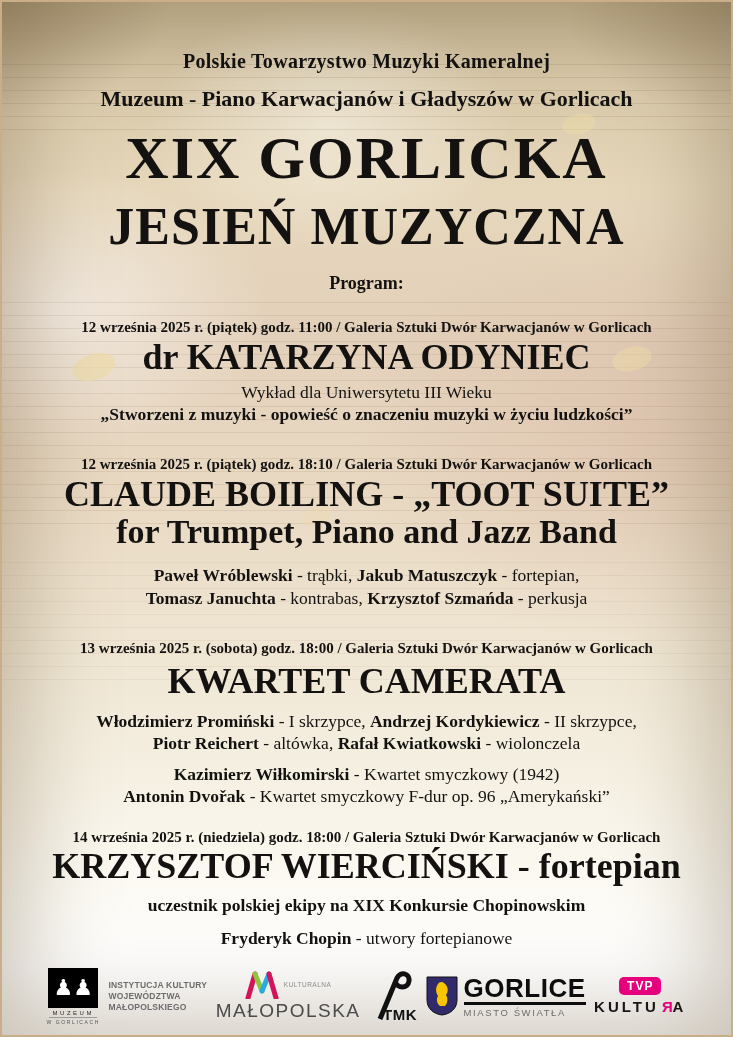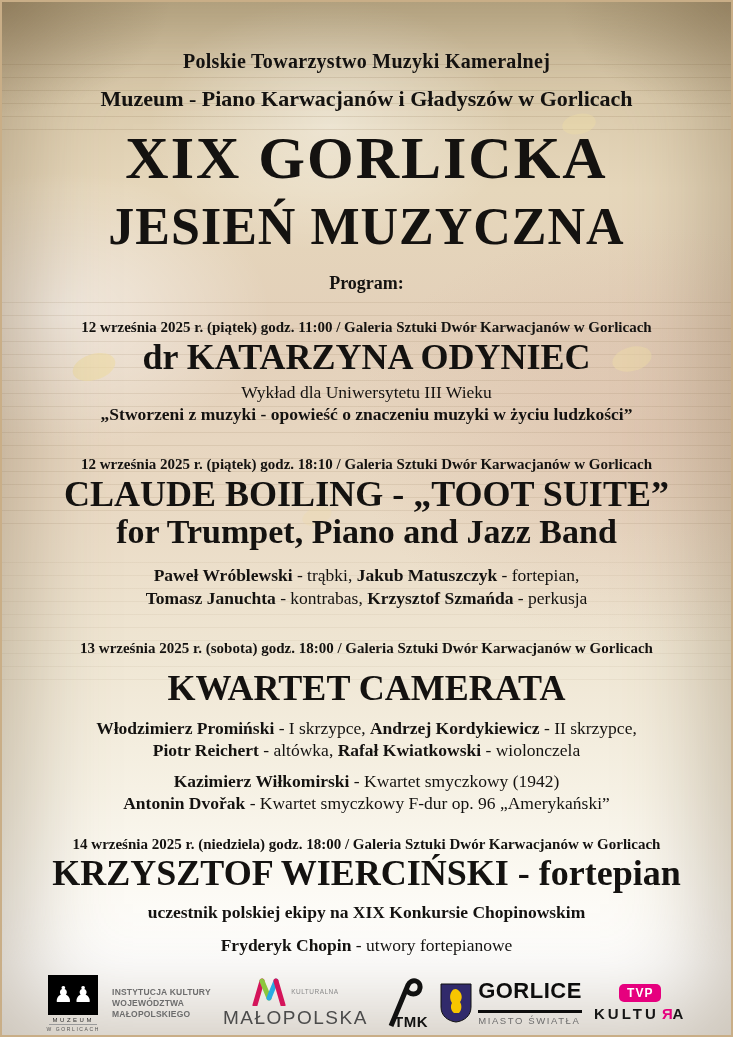--- a/index.html
+++ b/index.html
@@ -56,21 +56,21 @@
   .ev1-title{ margin-top:3px; }
   .ev1-sub{ margin-top:5px; }
   .ev1-quote{ margin-top:1px; }
 
   .ev2-date{ margin-top:30px; }
   .ev2-title1{ margin-top:3px; }
   .ev2-title2{ margin-top:0; }
   .ev2-perf{ margin-top:14px; }
 
   .ev3-date{ margin-top:30px; }
-  .ev3-title{ margin-top:13px; }
+  .ev3-title{ margin-top:6px; }
   .ev3-perf{ margin-top:9px; }
   .ev3-rep{ margin-top:8px; }
 
   .ev4-date{ margin-top:21px; }
   .ev4-title{ margin-top:2px; }
   .ev4-note{ margin-top:9px; }
   .ev4-prog{ margin-top:11px; }
 
   
   .logos{ margin-top:18px; width:640px; display:flex; align-items:center;
@@ -89,22 +89,22 @@
   .malo{ flex-direction:column; }
   .malo-top{ display:flex; align-items:center; gap:5px; }
   .malo-small{ font-size:6.5px; color:#8a8a8a; letter-spacing:.5px; }
   .malo-big{ font-size:19px; color:#4b4b4b; letter-spacing:1.5px; margin-top:1px; }
 
   .tmk{ flex-direction:column; position:relative; }
   .tmk-label{ font-size:15px; font-weight:bold; color:#111; letter-spacing:.5px; margin-top:-14px; margin-left:14px; }
 
   .gorlice{ gap:6px; }
   .gorlice-text{ text-align:left; }
-  .gorlice-title{ font-size:22px; font-weight:bold; color:#0d0d0d; letter-spacing:.5px;
-    border-bottom:3px solid #0d0d0d; line-height:1.0; padding-bottom:8px; }
+  .gorlice-title{ font-size:26px; font-weight:bold; color:#0d0d0d; letter-spacing:.5px;
+    border-bottom:3px solid #0d0d0d; line-height:1.0; padding-bottom:1px; }
   .gorlice-sub{ font-size:9.5px; color:#6d6d6d; letter-spacing:1.6px; margin-top:2px; }
 
   .tvp{ flex-direction:column; }
   .tvp-box{ background:#e6007e; color:#fff; font-size:12px; font-weight:bold;
     padding:2px 8px; border-radius:5px; letter-spacing:1px; }
   .tvp-word{ font-size:15px; font-weight:bold; color:#161616; letter-spacing:3px; margin-top:3px; }
   .tvp-word .r{ color:#e6007e; display:inline-block; transform:scaleX(-1); }
 </style>
 </head>
 <body>

